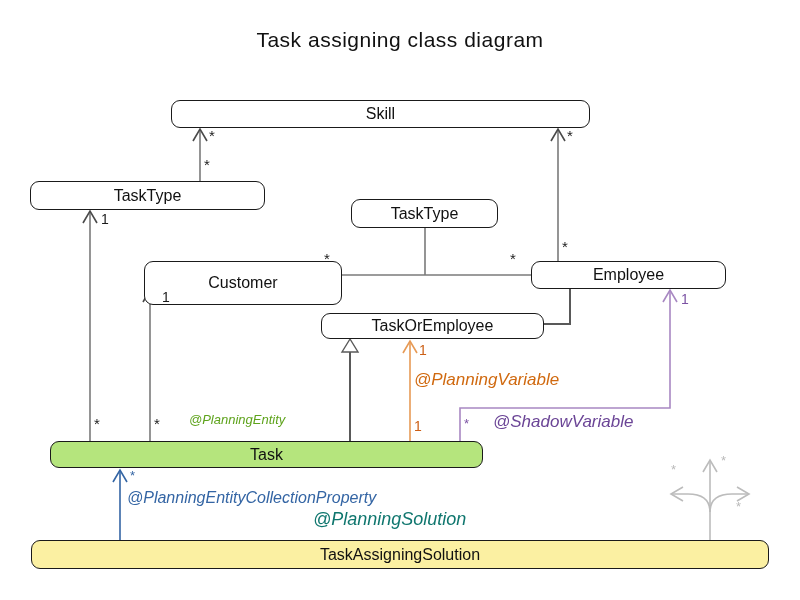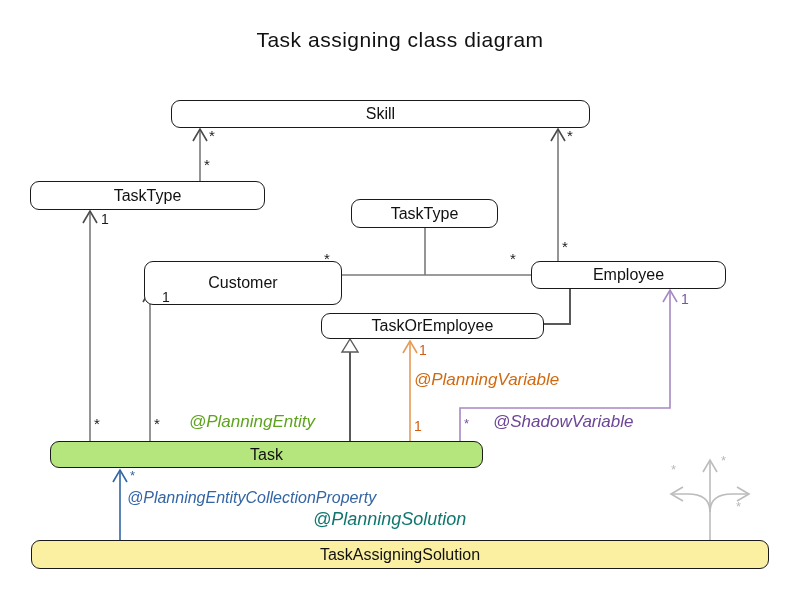--- a/index.html
+++ b/index.html
@@ -17,21 +17,21 @@
   .b-tasktype{left:30px;top:181px;width:235px;height:29px;}
   .b-affinity{left:351px;top:199px;width:147px;height:29px;}
   .b-customer{left:121px;top:261px;width:198px;height:44px;margin-left:23px;}
   .b-employee{left:531px;top:261px;width:195px;height:28px;}
   .b-toe{left:321px;top:313px;width:223px;height:26px;}
   .b-task{left:50px;top:441px;width:433px;height:27px;}
   .b-solution{left:31px;top:540px;width:738px;height:29px;}
   .m{position:absolute;font-size:15px;color:#1a1a1a;line-height:14px;}
   .one{font-size:14px;}
   .ann{position:absolute;font-style:italic;white-space:nowrap;}
-  .a-entity{left:189px;top:412px;font-size:17px;color:#5ea31c;}
+  .a-entity{left:189px;top:412px;font-size:13px;color:#5ea31c;}
   .a-variable{left:414px;top:370px;font-size:17px;color:#d0690f;}
   .a-shadow{left:493px;top:412px;font-size:17px;color:#6b4596;}
   .a-collection{left:127px;top:489px;font-size:16px;color:#3465a4;}
   .a-solution{left:313px;top:509px;font-size:18px;color:#0f766e;}
   .c-orange{color:#cc5f15;}
   .c-purple{color:#7b52a3;}
   .c-blue{color:#3465a4;}
   .c-ghost{color:#b9b9b9;}
 </style>
 </head>

